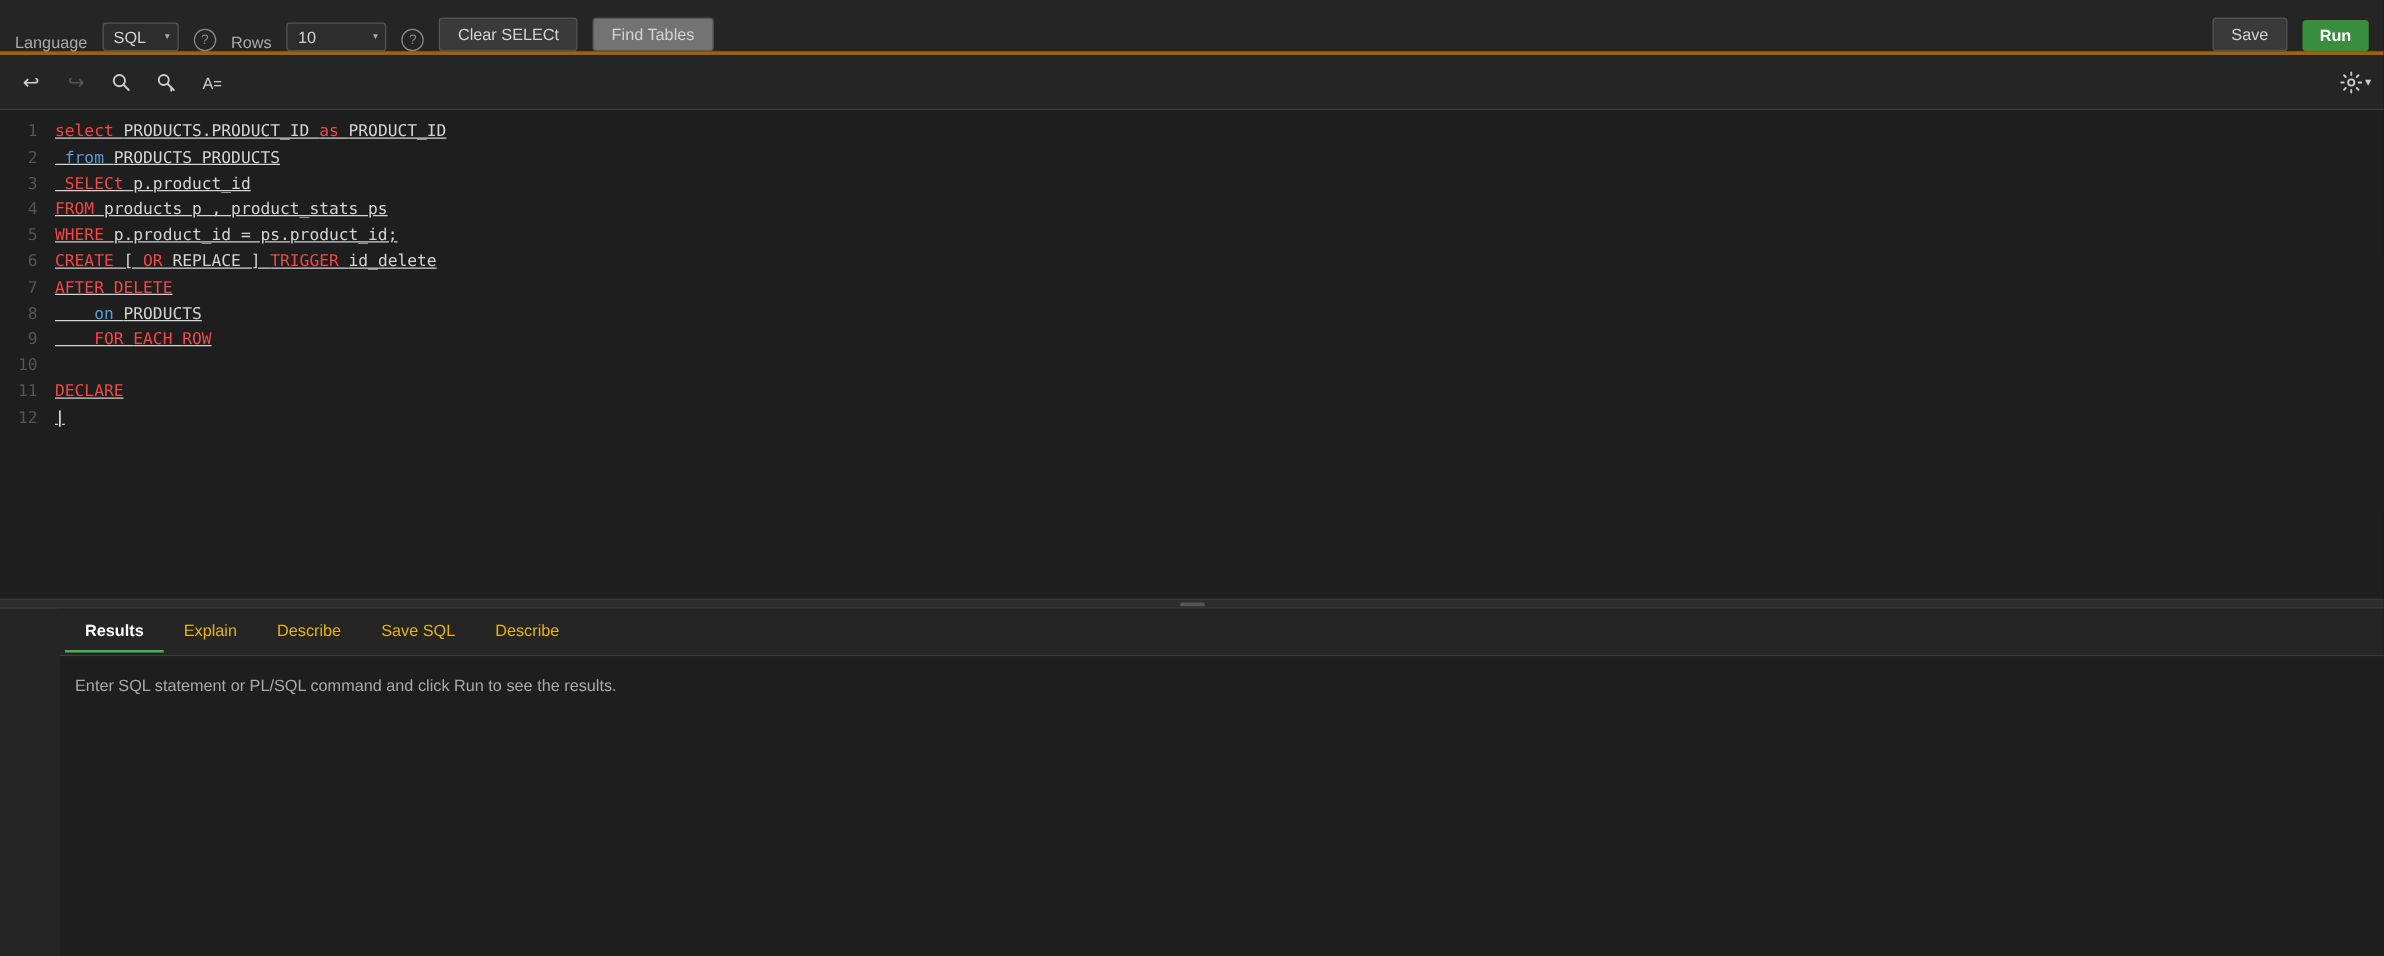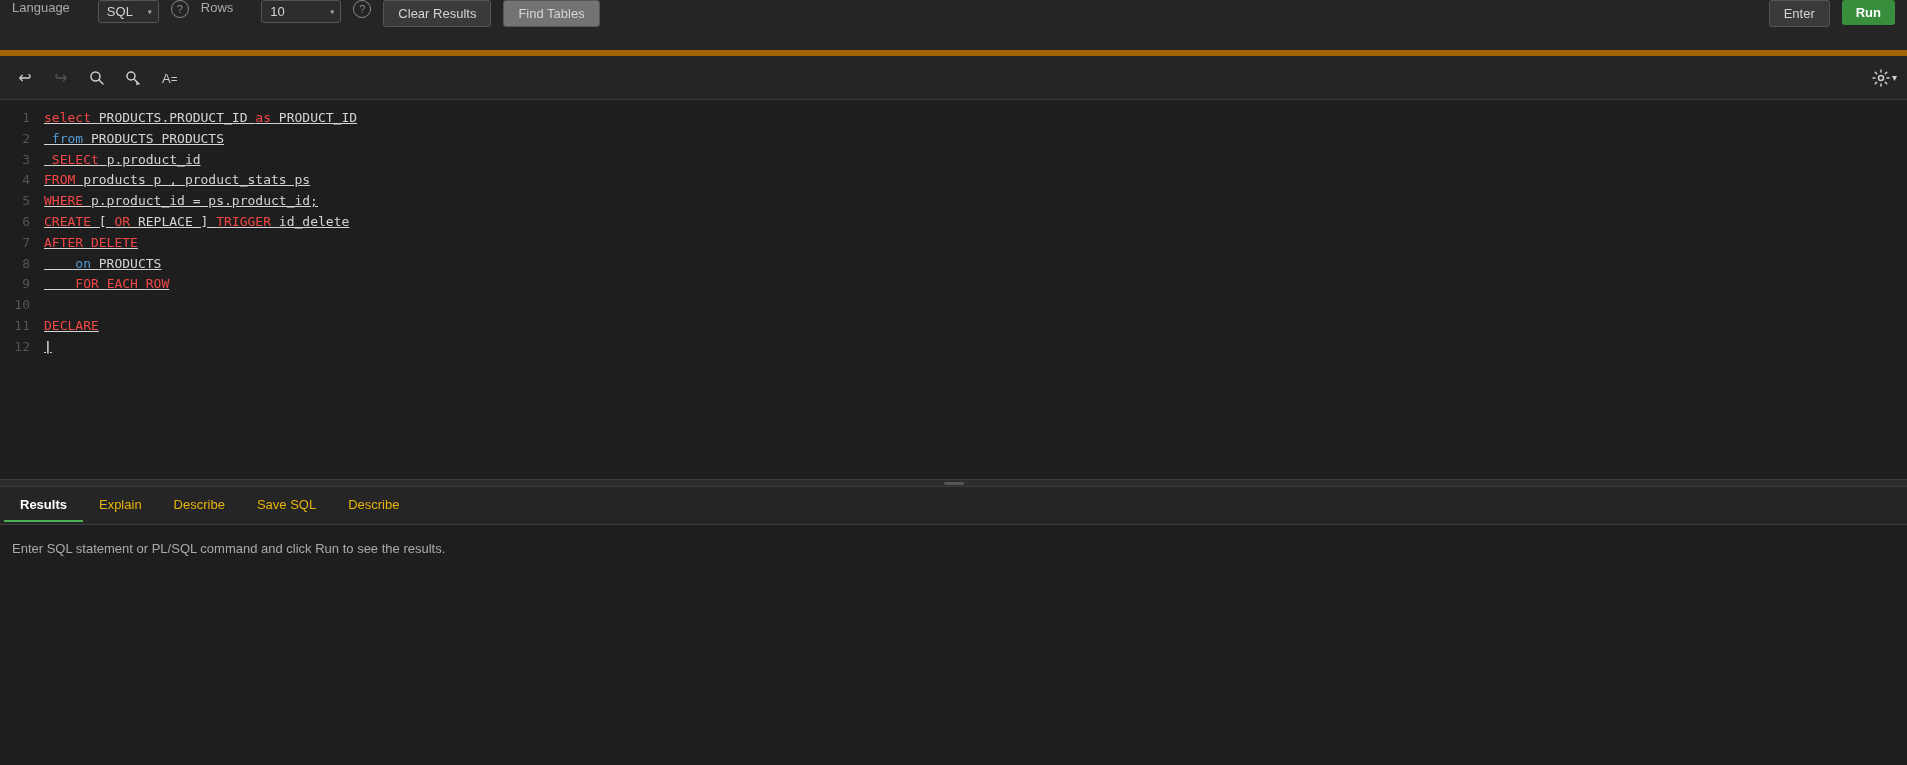--- a/index.html
+++ b/index.html
@@ -11,45 +11,44 @@
       height: 765px;
       width: 1907px;
       overflow: hidden;
       display: flex;
       flex-direction: column;
     }
 
     
     .toolbar {
       display: flex;
-      align-items: flex-start;
+      align-items: flex-end;
       background: #252526;
-      border-bottom: 6px solid #a16207;
+      border-bottom: 3px solid #a16207;
       padding: 0 12px;
-      height: 56px;
+      height: 44px;
       gap: 12px;
       flex-shrink: 0;
     }
     .toolbar-label {
       color: #aaa;
       font-size: 13px;
       font-family: sans-serif;
     }
     .toolbar-select {
       background: #2d2d2d;
       color: #d4d4d4;
       border: 1px solid #555;
       border-radius: 3px;
       padding: 3px 24px 3px 8px;
       font-size: 13px;
       font-family: sans-serif;
       appearance: none;
       cursor: pointer;
       position: relative;
-      margin-left: 16px;
     }
     .select-wrapper {
       position: relative;
       display: inline-flex;
       align-items: center;
     }
     .select-arrow {
       position: absolute;
       right: 6px;
       pointer-events: none;
@@ -203,20 +202,21 @@
       background: #555;
       border-radius: 2px;
     }
 
     
     .bottom-panel {
       background: #252526;
       flex-shrink: 0;
       display: flex;
       flex-direction: column;
+      padding-left: 48px;
     }
     .tabs-bar {
       display: flex;
       align-items: center;
       border-bottom: 1px solid #3c3c3c;
       background: #252526;
       height: 38px;
       padding: 0 4px;
     }
     .tab {
@@ -258,26 +258,26 @@
 
   <span class="toolbar-label">Rows</span>
   <div class="select-wrapper">
     <select class="toolbar-select" style="width:80px;">
       <option>10</option>
     </select>
     <span class="select-arrow">▾</span>
   </div>
   <div class="help-icon" title="Help">?</div>
 
-  <button class="btn btn-clear">Clear Results</button>
+  <button class="btn btn-clear">Clear SELECt</button>
   <button class="btn btn-find">Find Tables</button>
 
   <div class="toolbar-spacer"></div>
 
-  <button class="btn btn-save">Enter</button>
+  <button class="btn btn-save">Save</button>
   <button class="btn btn-run">Run</button>
 </div>
 
 <div class="editor-controls">
   <button class="icon-btn" title="Undo">↩</button>
   <button class="icon-btn disabled" title="Redo">↪</button>
   <button class="icon-btn" title="Search">
     <svg width="16" height="16" viewBox="0 0 16 16" fill="none" xmlns="http://www.w3.org/2000/svg">
       <circle cx="6.5" cy="6.5" r="4.5" stroke="#ccc" stroke-width="1.5"></circle>
       <line x1="10" y1="10" x2="14" y2="14" stroke="#ccc" stroke-width="1.5" stroke-linecap="round"></line>

